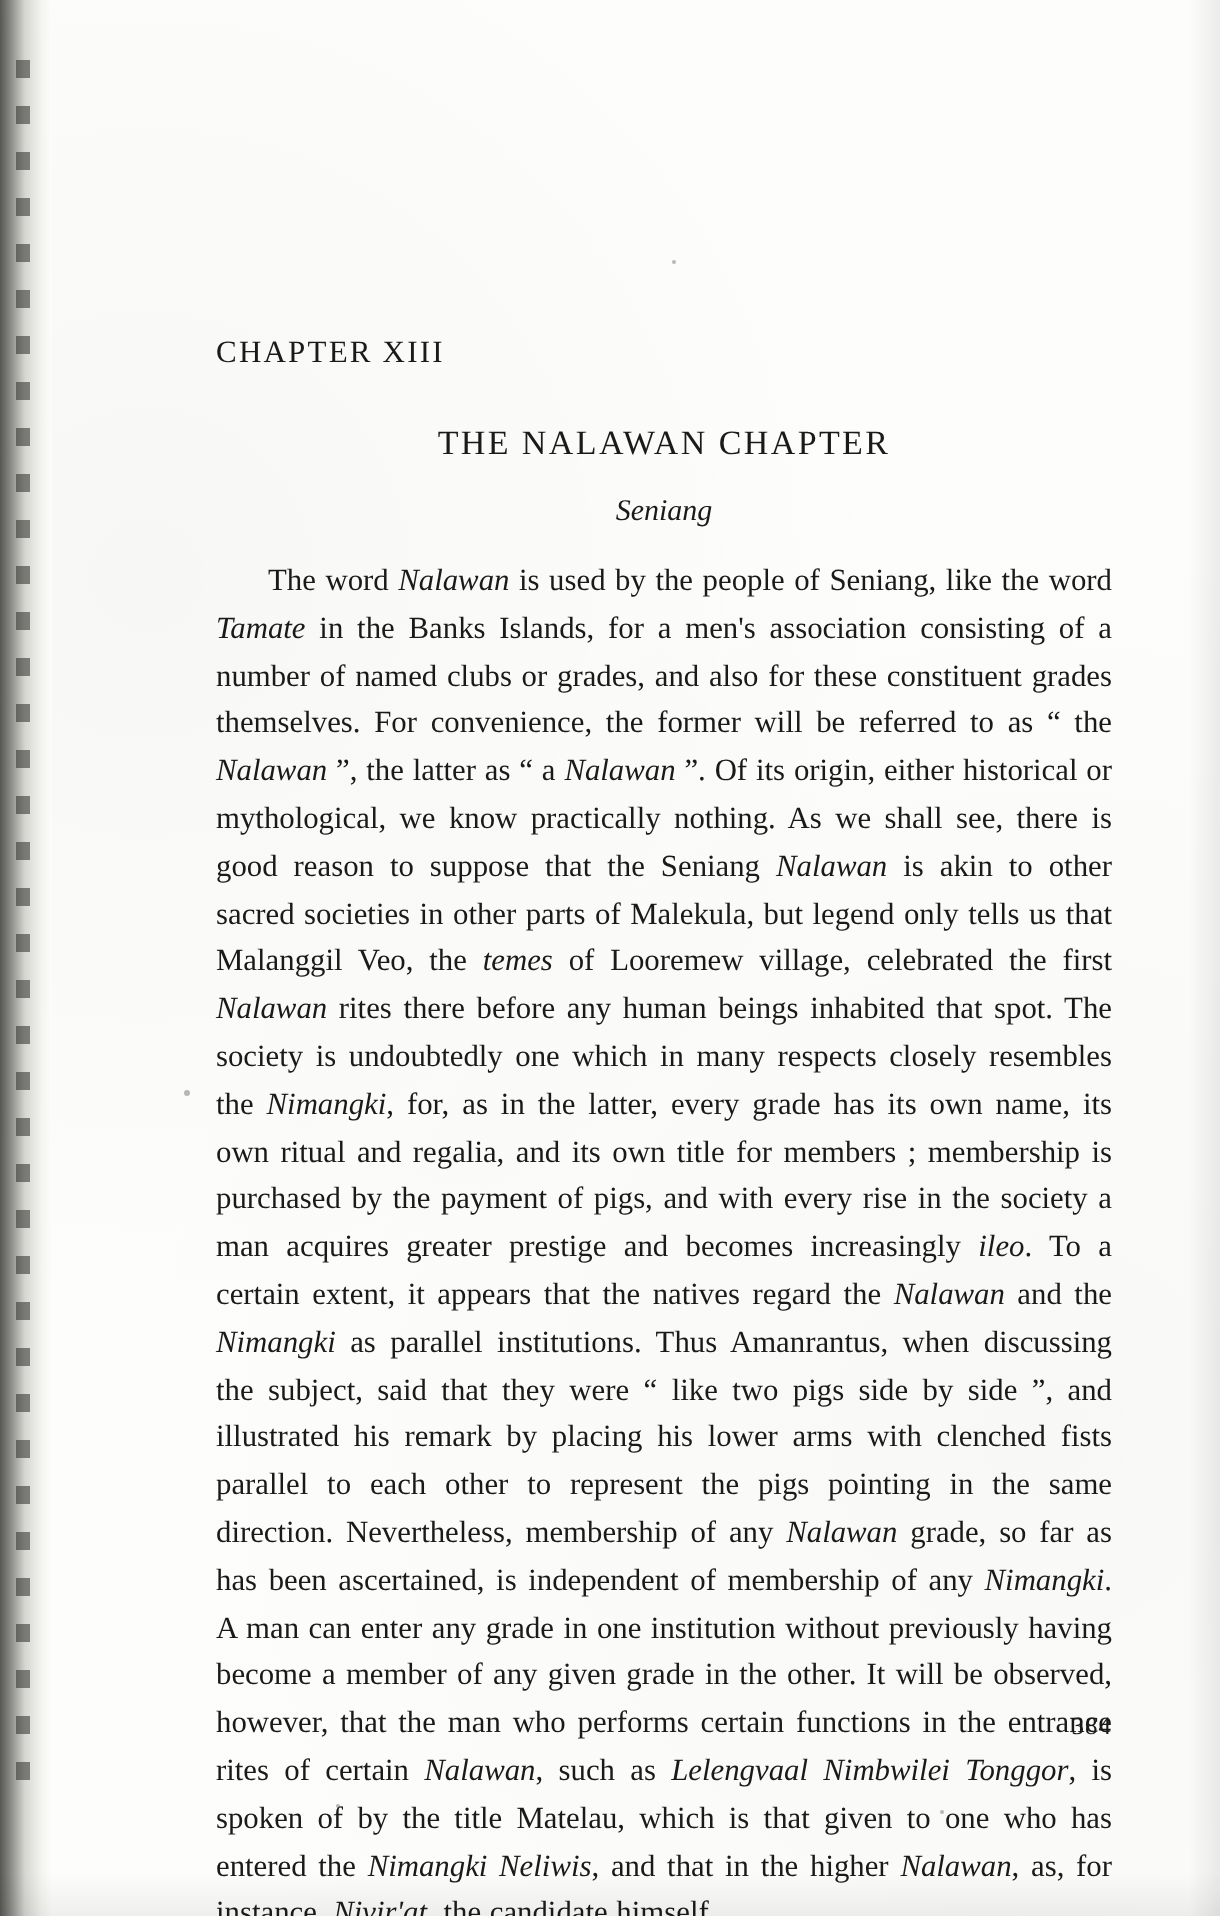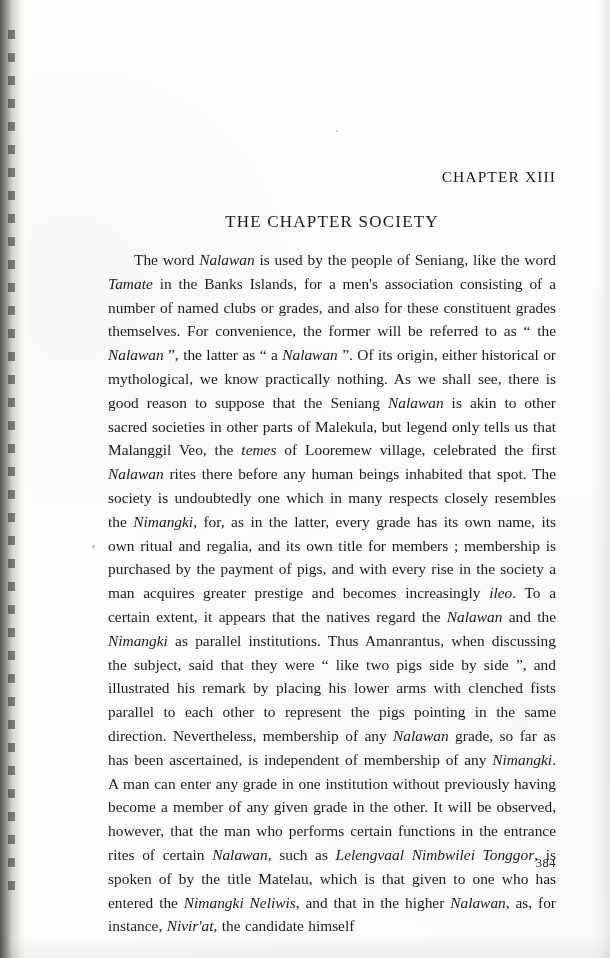--- a/index.html
+++ b/index.html
@@ -64,21 +64,21 @@
     height: 22px;
     background: linear-gradient(to top, rgba(0,0,0,0.06), rgba(0,0,0,0));
   }
   .content {
     position: absolute;
     left: 108px;
     top: 168px;
     width: 448px;
   }
   .chapter-number {
-    text-align: right;
+    text-align: left;
     font-size: 15.5px;
     letter-spacing: 1.1px;
     margin: 0 0 26px 0;
     font-weight: normal;
   }
   .chapter-title {
     text-align: center;
     font-size: 17px;
     letter-spacing: 1.2px;
     margin: 0 0 16px 0;
@@ -170,18 +170,19 @@
   <div class="edge-right"></div>
   <div class="edge-bottom"></div>
 
   <span class="speck" style="left:92px;top:545px;width:3px;height:3px;"></span>
   <span class="speck" style="left:336px;top:130px;width:2px;height:2px;"></span>
   <span class="speck" style="left:470px;top:905px;width:2px;height:2px;"></span>
   <span class="speck" style="left:168px;top:902px;width:2px;height:2px;"></span>
 
   <div class="content">
     <h1 class="chapter-number">CHAPTER XIII</h1>
-    <h2 class="chapter-title">THE CHAPTER SOCIETY</h2>
+    <h2 class="chapter-title">THE NALAWAN CHAPTER</h2>
+    <h3 class="place-heading">Seniang</h3>
     <p class="body-text"><span class="indent"></span>The word <i>Nalawan</i> is used by the people of Seniang, like the word <i>Tamate</i> in the Banks Islands, for a men's association consisting of a number of named clubs or grades, and also for these constituent grades themselves. For convenience, the former will be referred to as “ the <i>Nalawan</i> ”, the latter as “ a <i>Nalawan</i> ”. Of its origin, either historical or mythological, we know practically nothing. As we shall see, there is good reason to suppose that the Seniang <i>Nalawan</i> is akin to other sacred societies in other parts of Malekula, but legend only tells us that Malanggil Veo, the <i>temes</i> of Looremew village, celebrated the first <i>Nalawan</i> rites there before any human beings inhabited that spot. The society is undoubtedly one which in many respects closely resembles the <i>Nimangki</i>, for, as in the latter, every grade has its own name, its own ritual and regalia, and its own title for members ; membership is purchased by the payment of pigs, and with every rise in the society a man acquires greater prestige and becomes increasingly <i>ileo</i>. To a certain extent, it appears that the natives regard the <i>Nalawan</i> and the <i>Nimangki</i> as parallel institutions. Thus Amanrantus, when discussing the subject, said that they were “ like two pigs side by side ”, and illustrated his remark by placing his lower arms with clenched fists parallel to each other to represent the pigs pointing in the same direction. Nevertheless, membership of any <i>Nalawan</i> grade, so far as has been ascertained, is independent of membership of any <i>Nimangki</i>. A man can enter any grade in one institution without previously having become a member of any given grade in the other. It will be observed, however, that the man who performs certain functions in the entrance rites of certain <i>Nalawan</i>, such as <i>Lelengvaal Nimbwilei Tonggor</i>, is spoken of by the title Matelau, which is that given to one who has entered the <i>Nimangki Neliwis</i>, and that in the higher <i>Nalawan</i>, as, for instance, <i>Nivir'at</i>, the candidate himself</p>
     <div class="folio">384</div>
   </div>
 
 </div>
 
 </body></html>

